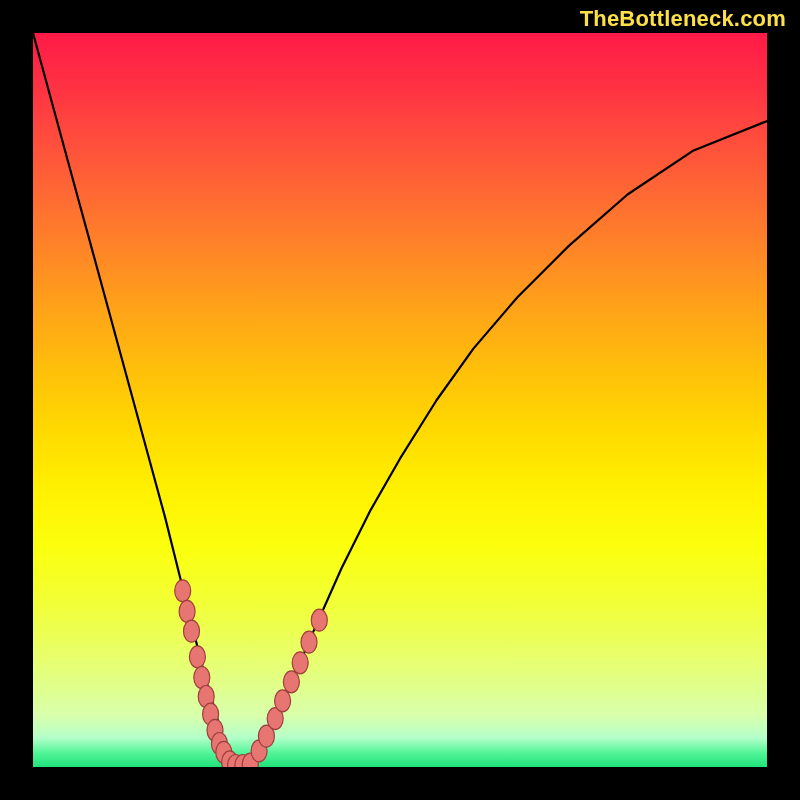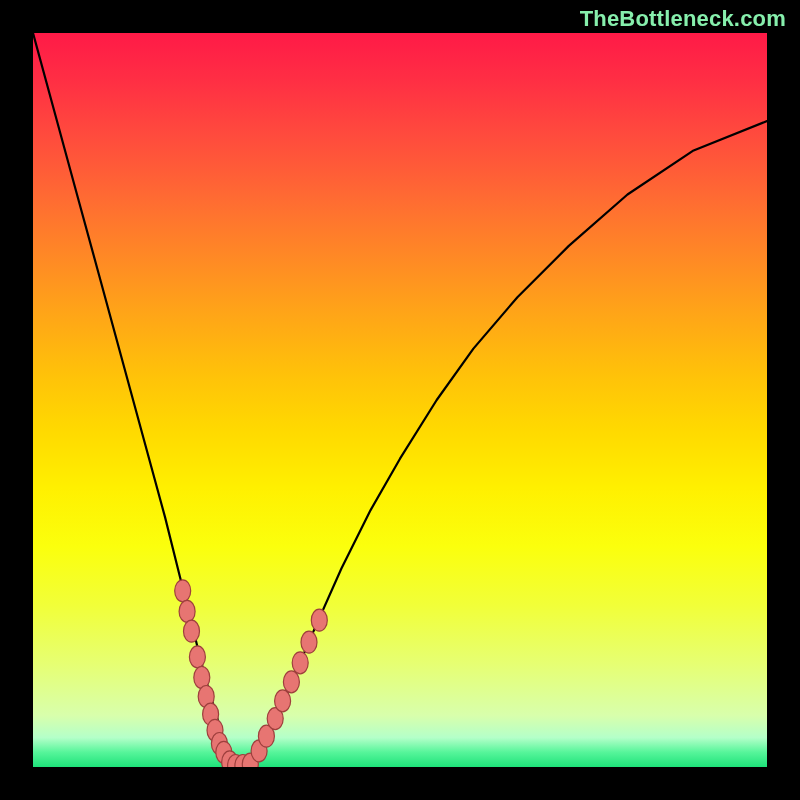--- a/index.html
+++ b/index.html
@@ -43,21 +43,21 @@
       #1ee27a 100%
     );
   }
   .watermark {
     position: absolute;
     top: 6px;
     right: 14px;
     font-family: Arial, Helvetica, sans-serif;
     font-size: 22px;
     font-weight: 600;
-    color: #86efac;
+    color: #fde047;
     letter-spacing: 0.2px;
   }
 </style>
 </head>
 <body>
 
 <div class="frame">
   <div class="plot-area">
     <svg id="chart-svg" width="734" height="734" viewBox="0 0 734 734" preserveAspectRatio="none">
         <path d="M0.0 0.0 L22.0 80.7 L44.0 161.5 L66.1 242.2 L88.1 323.0 L110.1 403.7 L132.1 484.4 L146.8 543.2 L161.5 601.9 L172.5 645.9 L183.5 682.6 L190.8 708.3 L198.2 725.2 L205.5 732.5 L216.5 731.1 L227.5 719.3 L242.2 690.0 L256.9 653.3 L278.9 601.9 L308.3 535.8 L337.6 477.1 L367.0 425.7 L403.7 367.0 L440.4 315.6 L484.4 264.2 L535.8 212.9 L594.5 161.5 L660.6 117.4 L734.0 88.1" fill="none" stroke="#000" stroke-width="2.2" stroke-linecap="round" stroke-linejoin="round"></path>

